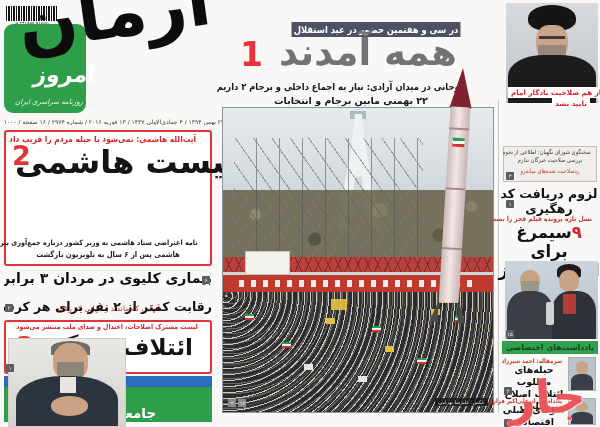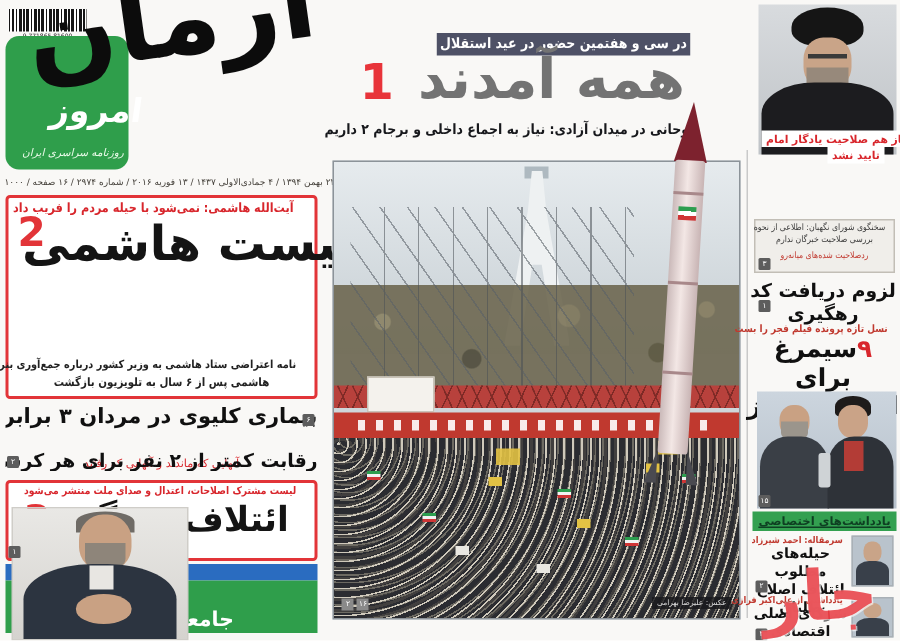--- a/index.html
+++ b/index.html
@@ -134,21 +134,21 @@
   .men-photo{left:505px;top:261px;width:93px;height:78px;background:linear-gradient(180deg,#ccd5de,#b6c0ca);overflow:hidden;}
   .m1-head{position:absolute;left:16%;top:12%;width:22%;height:28%;background:#c9a183;border-radius:45%;}
   .m1-beard{position:absolute;left:17%;top:26%;width:20%;height:16%;background:#9b958c;border-radius:0 0 45% 45%;}
   .m1-body{position:absolute;left:2%;top:38%;width:50%;height:64%;background:#3a3f46;border-radius:40% 40% 0 0;}
   .m2-hair{position:absolute;left:56%;top:4%;width:26%;height:18%;background:#1e1b1a;border-radius:50% 50% 20% 20%;}
   .m2-head{position:absolute;left:58%;top:12%;width:22%;height:28%;background:#caa387;border-radius:45%;}
   .m2-body{position:absolute;left:50%;top:38%;width:48%;height:64%;background:#2e3238;border-radius:40% 40% 0 0;}
   .m2-shirt{position:absolute;left:62%;top:42%;width:14%;height:26%;background:#b33c36;}
   .award{position:absolute;left:44%;top:52%;width:9%;height:30%;background:#cfd3d6;border-radius:2px;}
   .notes-header{left:502px;top:341px;width:96px;height:13px;background:#33a050;color:#0e3f22;
-     font-size:7.8px;font-weight:900;text-align:center;line-height:13px;text-decoration:underline;}
+     font-size:7.8px;font-weight:900;text-align:center;line-height:13px;}
   .note-byline{font-size:6.2px;font-weight:bold;color:#c0392f;text-align:center;width:64px;}
   .note-title{font-size:9.5px;font-weight:900;color:#101010;text-align:center;width:64px;line-height:1.25;letter-spacing:-.4px;}
   .note-photo{position:absolute;width:28px;background:#b9c3cc;overflow:hidden;border:1px solid #a9b0b6;}
   .np-head{position:absolute;left:28%;top:10%;width:44%;height:42%;background:#c9a488;border-radius:45%;}
   .np-body{position:absolute;left:8%;top:50%;width:84%;height:52%;background:#39404a;border-radius:40% 40% 0 0;}
   .watermark{left:494px;top:374px;width:106px;font-size:46px;font-weight:900;color:rgba(228,40,48,.78);
      text-align:center;line-height:1;transform:rotate(-3deg);z-index:20;
      text-shadow:0 0 1px rgba(255,255,255,.9),1px 1px 0 rgba(255,255,255,.6);}
 </style>
 </head>
@@ -196,20 +196,21 @@
     <div class="mo-beard"></div>
     <div class="mo-body"></div>
     <div class="mo-shirt"></div>
     <div class="mo-hands"></div>
   </div>
 
   <div class="abs lead-kicker fit">در سی و هفتمین حضور در عید استقلال</div>
   <div class="abs num1">1</div>
   <div class="abs lead-h1">همه آمدند</div>
   <div class="abs lead-sub1 fit">روحانی در میدان آزادی: نیاز به اجماع داخلی و برجام ۲ داریم</div>
+  <div class="abs lead-sub2">۲۲ بهمنی مابین برجام و انتخابات</div>
 
   <div class="abs photo">
     <div class="sky"></div>
     <div class="tower-top"></div>
     <div class="tower"></div>
     <div class="trees"></div>
     <div class="scaffold"></div>
     <div class="truss"></div>
     <div class="banner-white"></div>
     <div class="banner-red">

